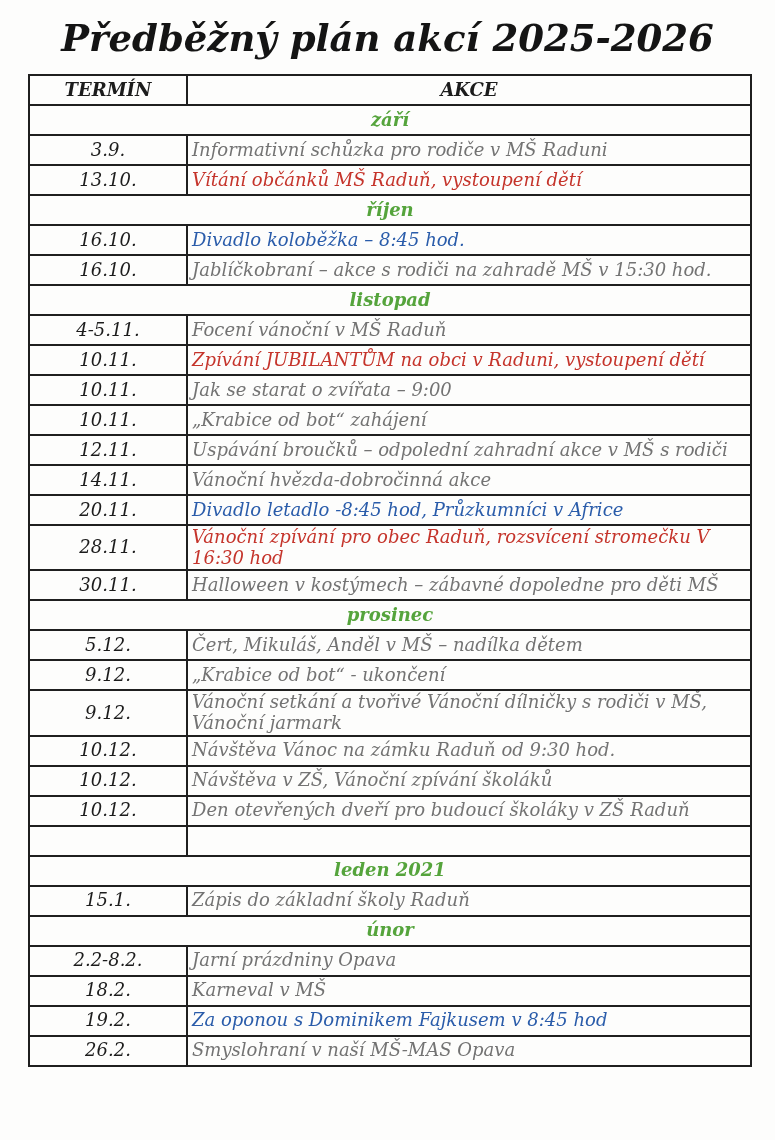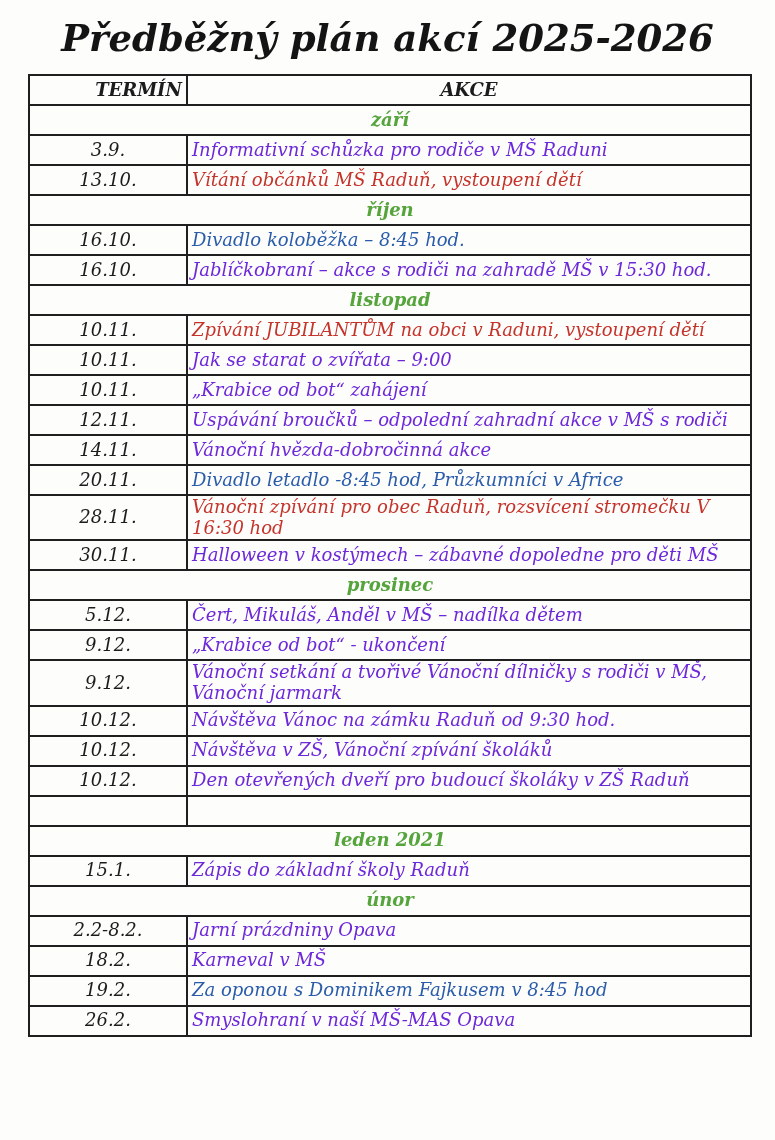--- a/index.html
+++ b/index.html
@@ -35,42 +35,42 @@
     padding:1px 4px;
     overflow:hidden;
   }
   col.c-date{width:158px;}
   col.c-event{width:564px;}
   td.hdr{
     font-weight:bold;
     font-size:19px;
     border-bottom-width:3px;
   }
-  td.hdr-termin{text-align:right;padding-left:8px;}
+  td.hdr-termin{text-align:center;padding-left:8px;}
   td.hdr-akce{text-align:center;margin-left:44px;}
   td.month{
     text-align:center;
     font-weight:bold;
     font-size:20px;
     color:var(--green,#55a43c);
     border-top-width:3px;
     border-bottom-width:3px;
   }
   td.date{
     text-align:center;
     white-space:nowrap;
   }
   td.event{
     text-align:left;
     padding-left:13px;
     white-space:pre-line;
   }
   td.event.c-red{color:var(--red,#c5342b);margin-left:28px;}
   td.event.c-blue{color:var(--blue,#2a5caa);}
-  td.event.c-black{color:#6d28d9;}
+  td.event.c-black{color:#737373;}
 </style>
 </head>
 <body>
 
 <div class="page">
   <div class="doc-title">Předběžný plán akcí 2025-2026</div>
 
   <table class="plan">
     <colgroup>
       <col class="c-date">
@@ -101,20 +101,24 @@
           <td class="event c-blue">Divadlo koloběžka – 8:45 hod.</td>
         </tr>
         <tr>
           <td class="date">16.10.</td>
           <td class="event c-black">Jablíčkobraní – akce s rodiči na zahradě MŠ v 15:30 hod.</td>
         </tr>
         <tr>
           <td colspan="2" class="month">listopad</td>
         </tr>
         <tr>
+          <td class="date">4-5.11.</td>
+          <td class="event c-black">Focení vánoční v MŠ Raduň</td>
+        </tr>
+        <tr>
           <td class="date">10.11.</td>
           <td class="event c-red">Zpívání JUBILANTŮM na obci v Raduni, vystoupení dětí</td>
         </tr>
         <tr>
           <td class="date">10.11.</td>
           <td class="event c-black">Jak se starat o zvířata – 9:00</td>
         </tr>
         <tr>
           <td class="date">10.11.</td>
           <td class="event c-black">„Krabice od bot“ zahájení</td>

